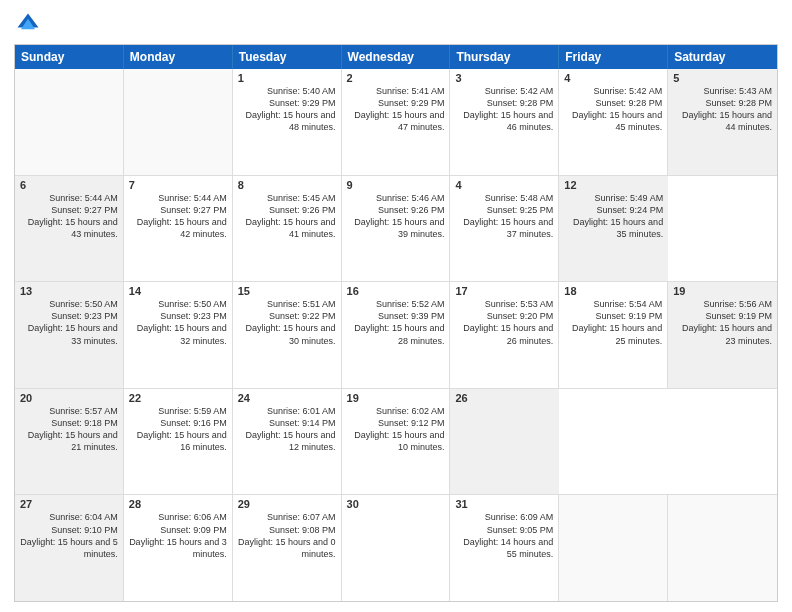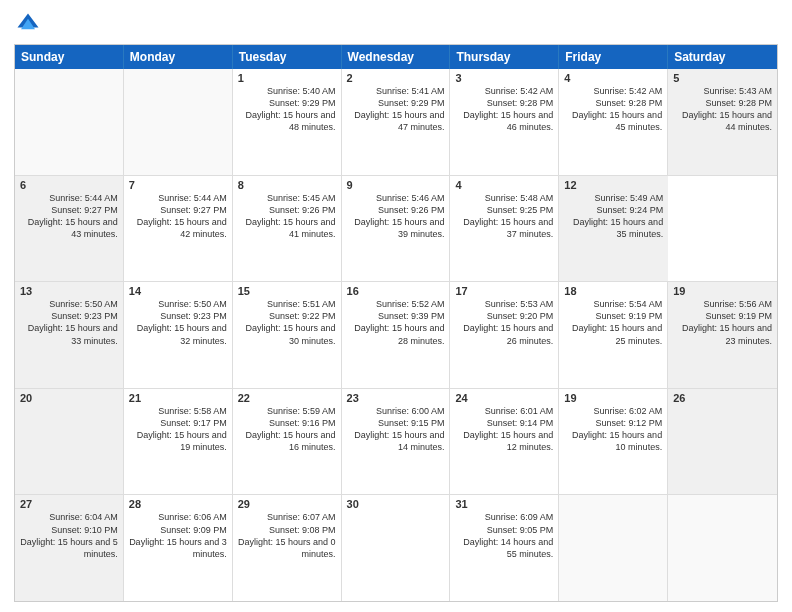--- a/index.html
+++ b/index.html
@@ -272,41 +272,31 @@
             <span class="day-num">19</span>
             <div class="day-info">Sunrise: 5:56 AM
 Sunset: 9:19 PM
 Daylight: 15 hours
 and 23 minutes.</div>
           </div>
         </div>
         <div class="cal-row">
           <div class="cal-cell shaded">
             <span class="day-num">20</span>
-          </div>
-          <div class="cal-cell">
-            <span class="day-num">21</span>
-            <div class="day-info">Sunrise: 5:58 AM
-Sunset: 9:17 PM
-Daylight: 15 hours
-and 19 minutes.</div>
+            <div class="day-info">Sunrise: 5:57 AM
+Sunset: 9:18 PM
+Daylight: 15 hours
+and 21 minutes.</div>
           </div>
           <div class="cal-cell">
             <span class="day-num">22</span>
             <div class="day-info">Sunrise: 5:59 AM
 Sunset: 9:16 PM
 Daylight: 15 hours
 and 16 minutes.</div>
-          </div>
-          <div class="cal-cell">
-            <span class="day-num">23</span>
-            <div class="day-info">Sunrise: 6:00 AM
-Sunset: 9:15 PM
-Daylight: 15 hours
-and 14 minutes.</div>
           </div>
           <div class="cal-cell">
             <span class="day-num">24</span>
             <div class="day-info">Sunrise: 6:01 AM
 Sunset: 9:14 PM
 Daylight: 15 hours
 and 12 minutes.</div>
           </div>
           <div class="cal-cell">
             <span class="day-num">19</span>

